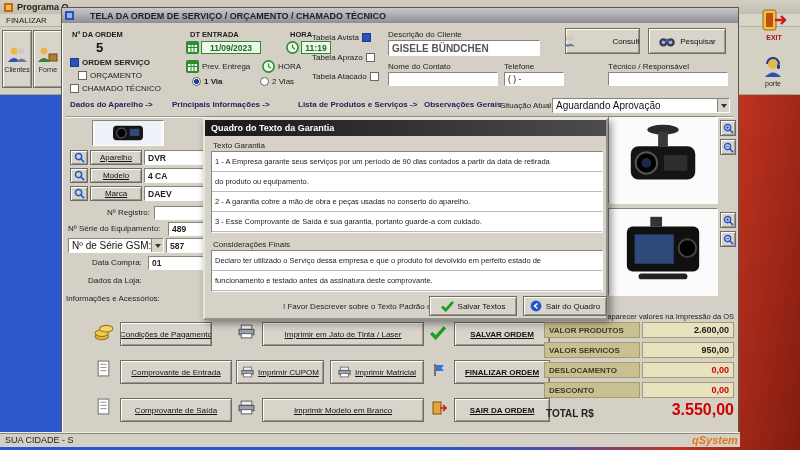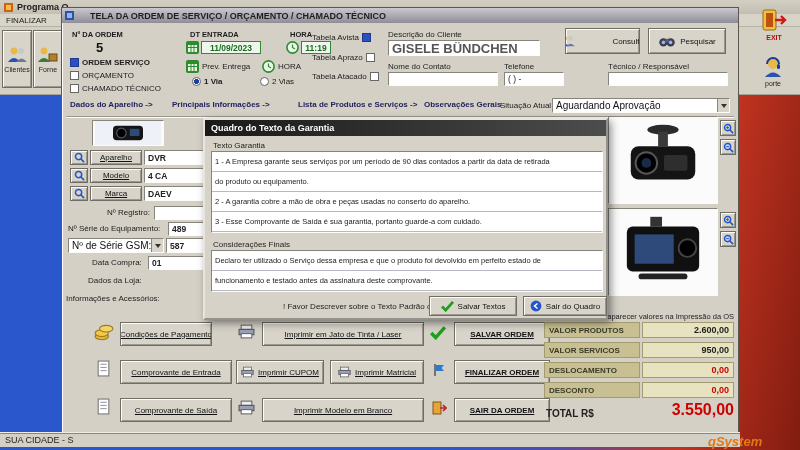--- a/index.html
+++ b/index.html
@@ -112,42 +112,42 @@
           <path d="M6 8 a6 6 0 0 1 12 0" stroke="#1a3a8a" stroke-width="2" fill="none"></path>
           <rect x="16" y="8" width="3" height="5" rx="1.5" fill="#1a3a8a"></rect>
         </svg>
       </span>
       <span class="tlbl">porte</span>
     </div>
   </div>
 
   <div class="abs statusbar" style="left:0;top:432px;width:740px;height:15px;">
     <span class="clbl" style="font-size:9px;">SUA CIDADE - S</span>
-    <span class="abs" style="left:692px;top:1px;font-size:13px;font-weight:bold;font-style:italic;color:#e07818;margin-left:16px;">qSystem</span>
+    <span class="abs" style="left:692px;top:1px;font-size:11px;font-weight:bold;font-style:italic;color:#e07818;">qSystem</span>
   </div>
 
   <div class="abs window" style="left:62px;top:8px;width:676px;height:424px;">
     <div class="titlebar">
       <span class="iconwrap">
         <svg width="9" height="9">
             <rect width="9" height="9" fill="#2a52b0"></rect>
             <rect x="2" y="2" width="5" height="5" fill="#9ab4e8"></rect>
           </svg>
       </span>
       <span class="titletext">TELA DA ORDEM DE SERVIÇO / ORÇAMENTO / CHAMADO TÉCNICO</span>
     </div>
 
     <span class="abs clbl bold" style="left:10px;top:22px;font-size:7.5px;">Nº DA ORDEM</span>
     <span class="abs bold" style="left:34px;top:32px;font-size:13px;color:#111;">5</span>
 
     <div class="abs row" style="left:8px;top:50px;">
       <span class="chk on"></span>
       <span class="clbl bold">ORDEM SERVIÇO</span>
     </div>
-    <div class="abs row" style="left:8px;top:63px;text-align:center;">
+    <div class="abs row" style="left:16px;top:63px;text-align:center;">
       <span class="chk"></span>
       <span class="clbl">ORÇAMENTO</span>
     </div>
     <div class="abs row" style="left:8px;top:76px;">
       <span class="chk"></span>
       <span class="clbl">CHAMADO TÉCNICO</span>
     </div>
 
     <span class="abs clbl bold" style="left:128px;top:22px;font-size:7.5px;">DT ENTRADA</span>
     <span class="abs clbl bold" style="left:228px;top:22px;font-size:7.5px;">HORA</span>
@@ -204,21 +204,21 @@
       <span class="clbl">Tabela Aprazo</span>
       <span class="chk"></span>
     </div>
     <div class="abs row" style="left:250px;top:64px;">
       <span class="clbl">Tabela Atacado</span>
       <span class="chk"></span>
     </div>
 
     <span class="abs clbl" style="left:326px;top:22px;">Descrição do Cliente</span>
     <div class="abs sunken inp" style="left:326px;top:32px;width:152px;height:16px;">
-      <span class="inptext bold" style="color:#555;font-size:13px;">GISELE BÜNDCHEN</span>
+      <span class="inptext bold" style="color:#555;font-size:10px;">GISELE BÜNDCHEN</span>
     </div>
     <span class="abs clbl" style="left:326px;top:54px;">Nome do Contato</span>
     <div class="abs sunken inp" style="left:326px;top:64px;width:110px;height:14px;"></div>
     <span class="abs clbl" style="left:442px;top:54px;">Telefone</span>
     <div class="abs sunken inp" style="left:442px;top:64px;width:60px;height:14px;">
       <span class="inptext">( )      -</span>
     </div>
     <span class="abs clbl" style="left:546px;top:54px;">Técnico / Responsável</span>
     <div class="abs sunken inp" style="left:546px;top:64px;width:120px;height:14px;"></div>
 

